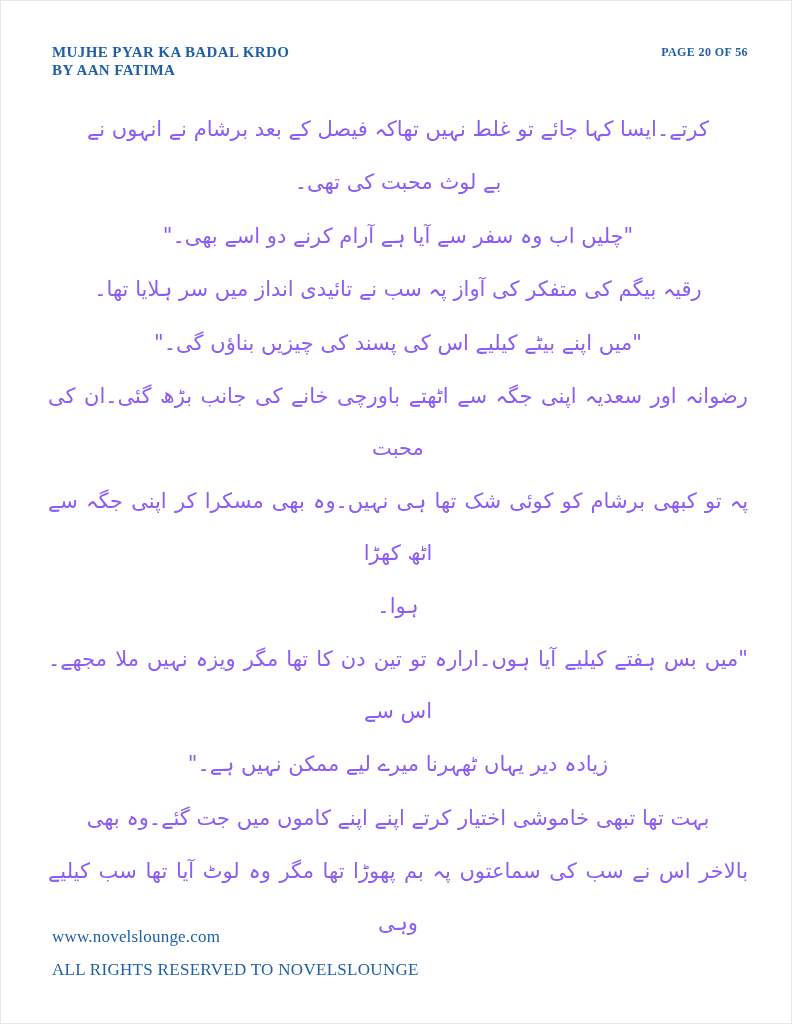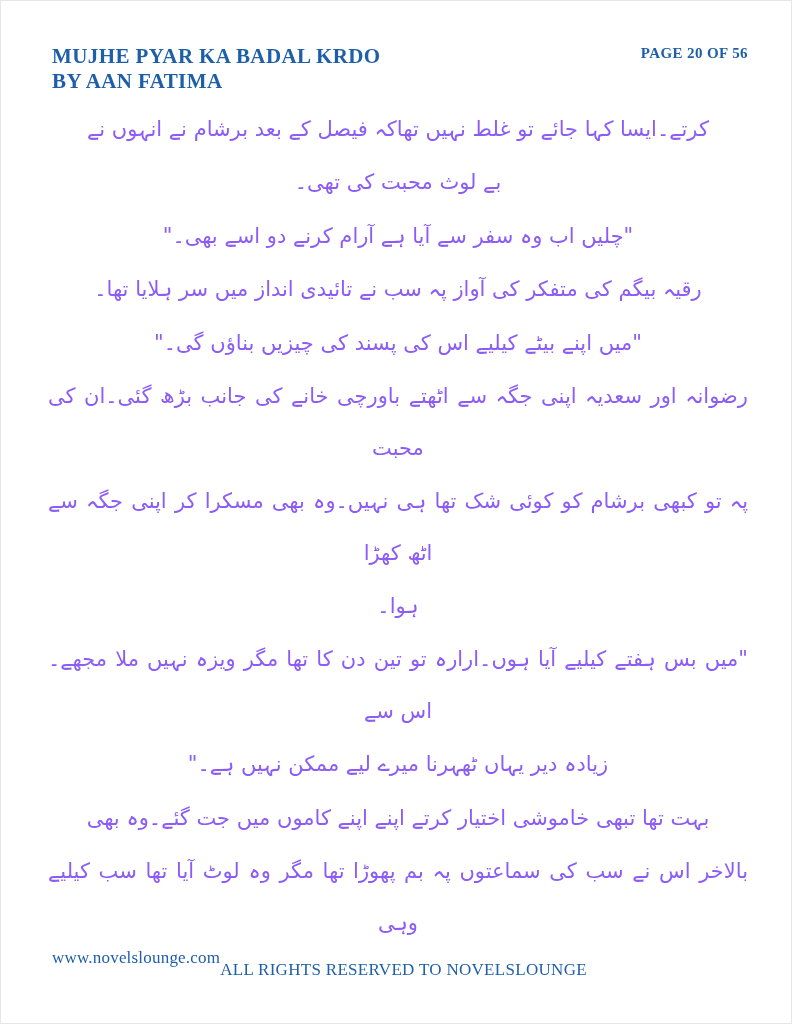--- a/index.html
+++ b/index.html
@@ -34,28 +34,28 @@
   .header-left {
     display: flex;
     flex-direction: column;
     line-height: 1.18;
   }
   .book-title,
   .book-author,
   .page-indicator {
     font-family: "Liberation Serif", serif;
     font-weight: bold;
-    font-size: 21px;
+    font-size: 15px;
     letter-spacing: 0.4px;
     color: #1e5fa8;
     text-transform: uppercase;
   }
   .page-indicator {
     padding-top: 1px;
-    font-size: 15px;
+    font-size: 12px;
     color: #1e5fa8;
   }
   
   .body-text {
     position: absolute;
     top: 104px;
     left: 48px;
     right: 44px;
     direction: rtl;
     text-align: justify;
@@ -72,21 +72,21 @@
   .para.center-last {
     text-align: justify;
     text-align-last: center;
   }
   
   .footer {
     position: absolute;
     left: 52px;
     bottom: 44px;
     display: flex;
-    flex-direction: row;
+    flex-direction: column;
     line-height: 1.25;
   }
   .footer-url {
     font-family: "Liberation Serif", serif;
     font-size: 17px;
     color: #1e5fa8;
     text-decoration: none;
     letter-spacing: 0.2px;
   }
   .footer-rights {

